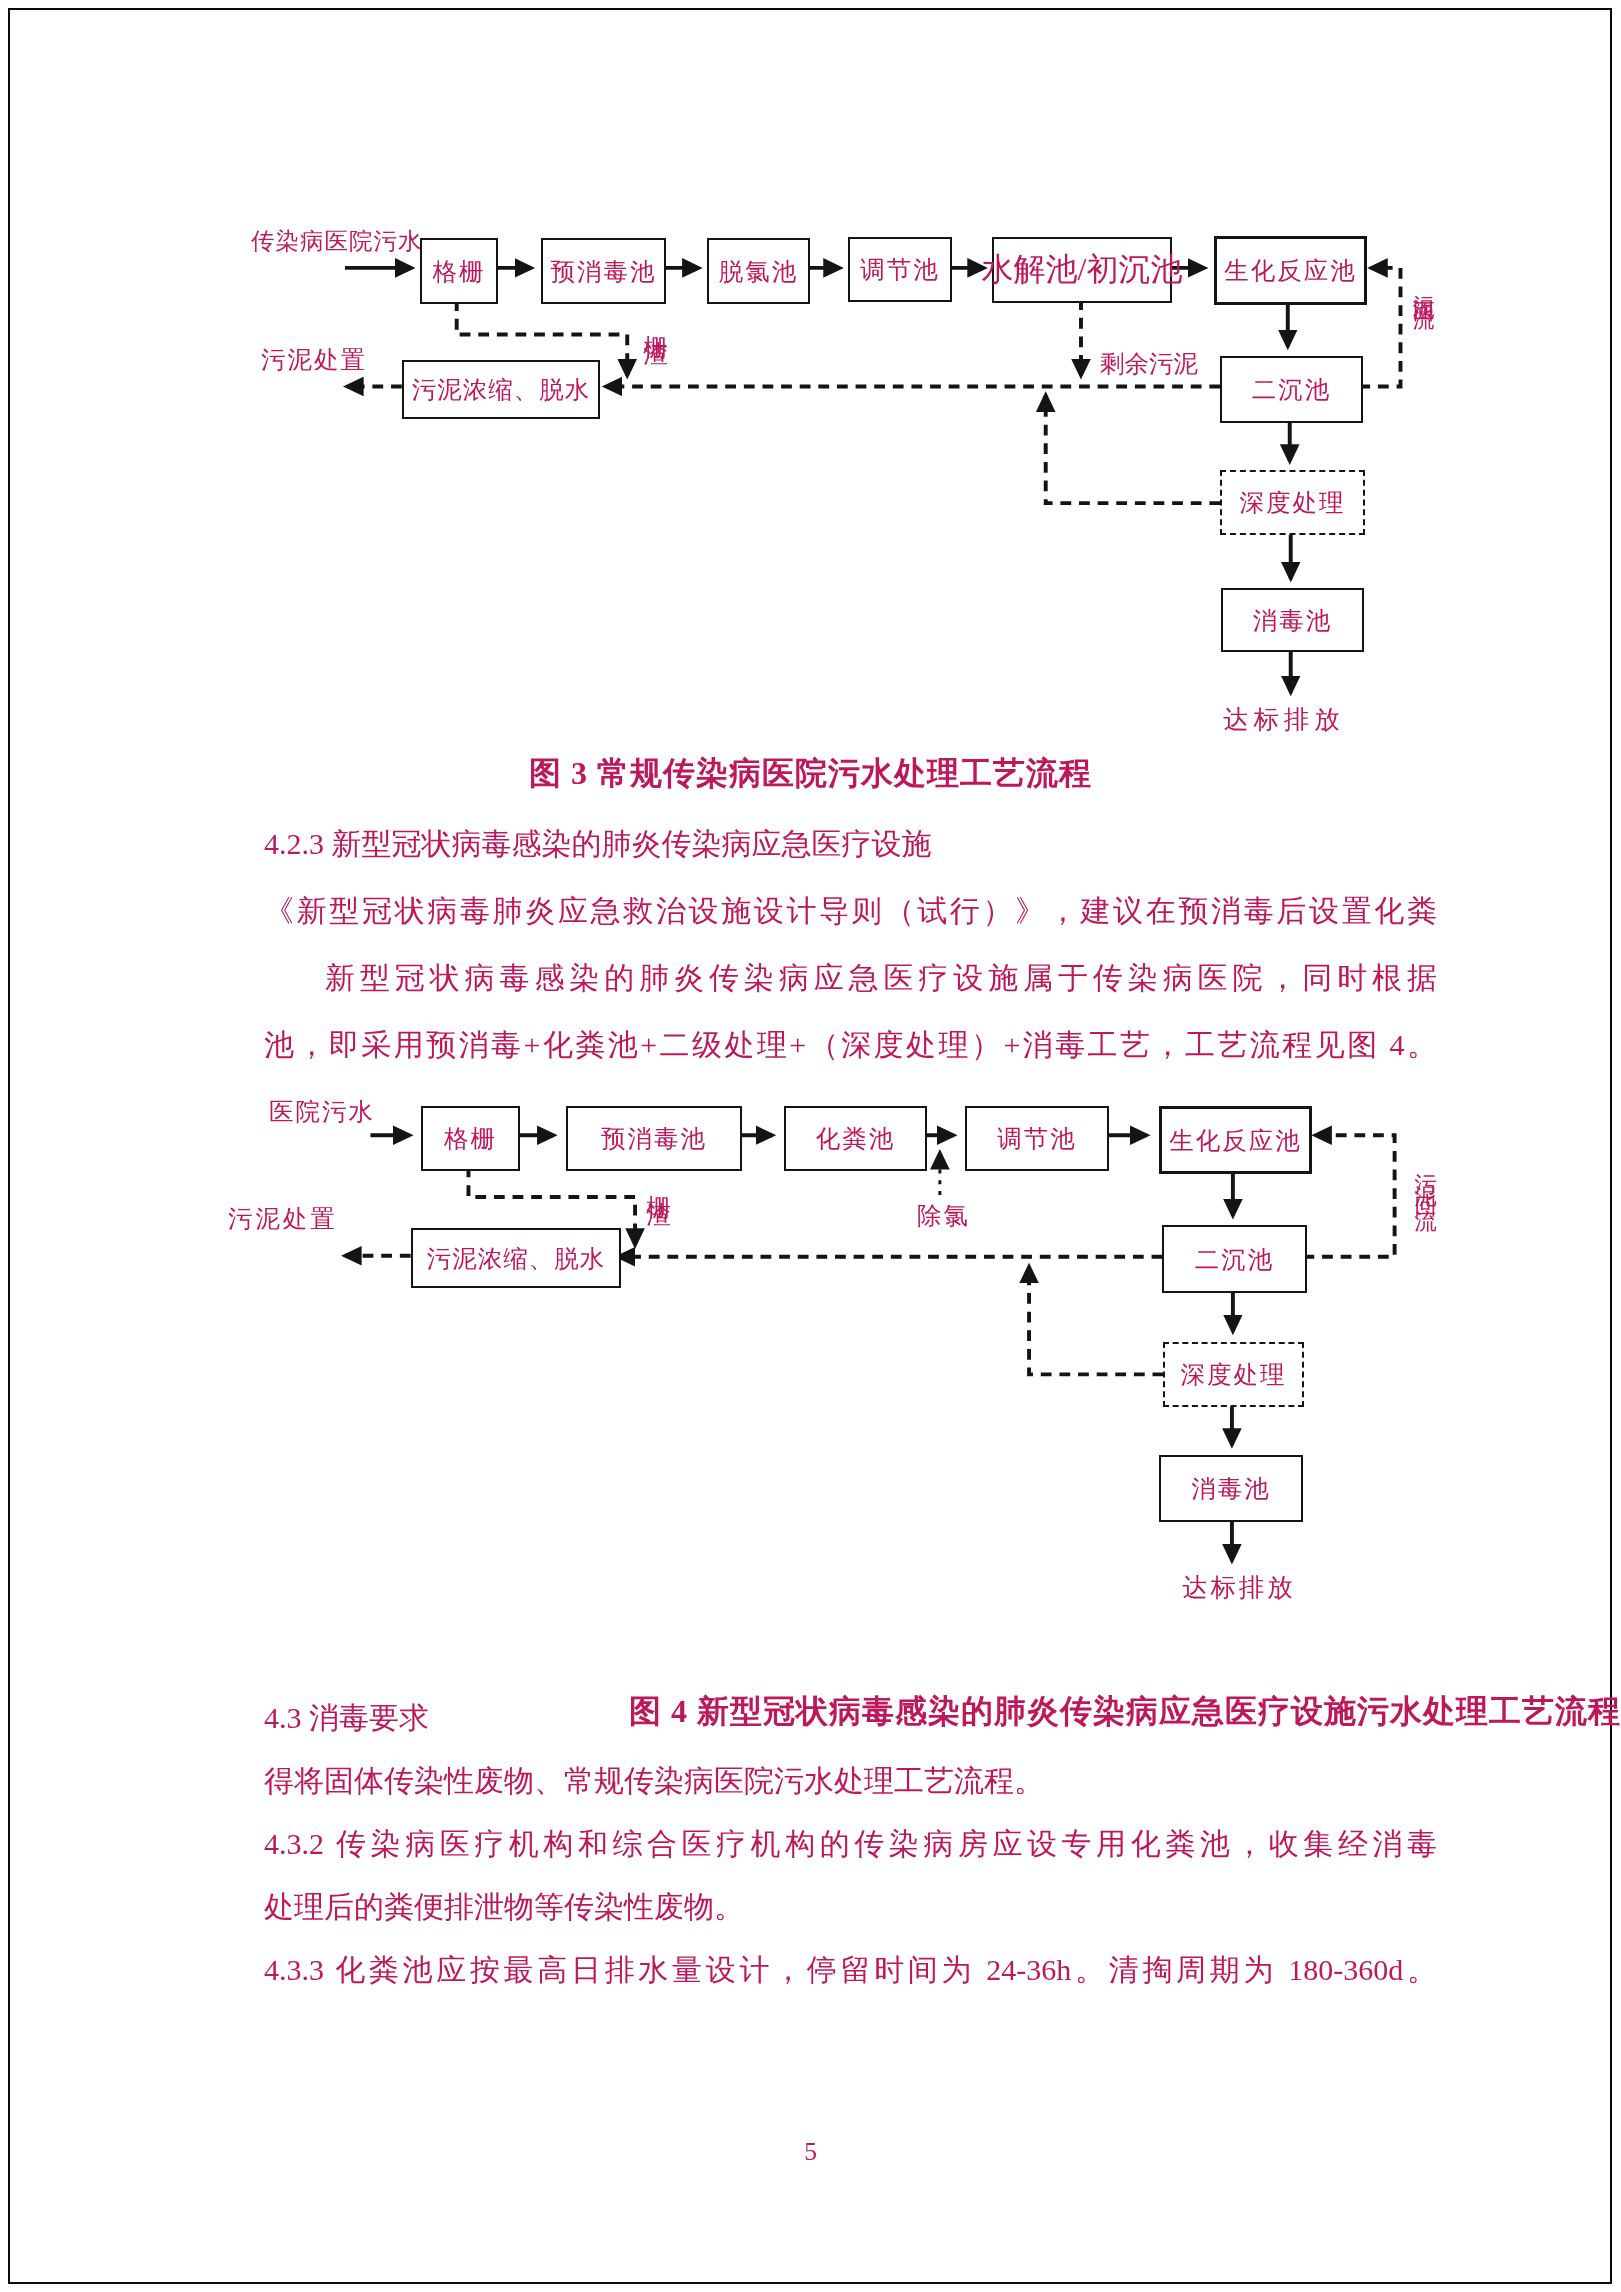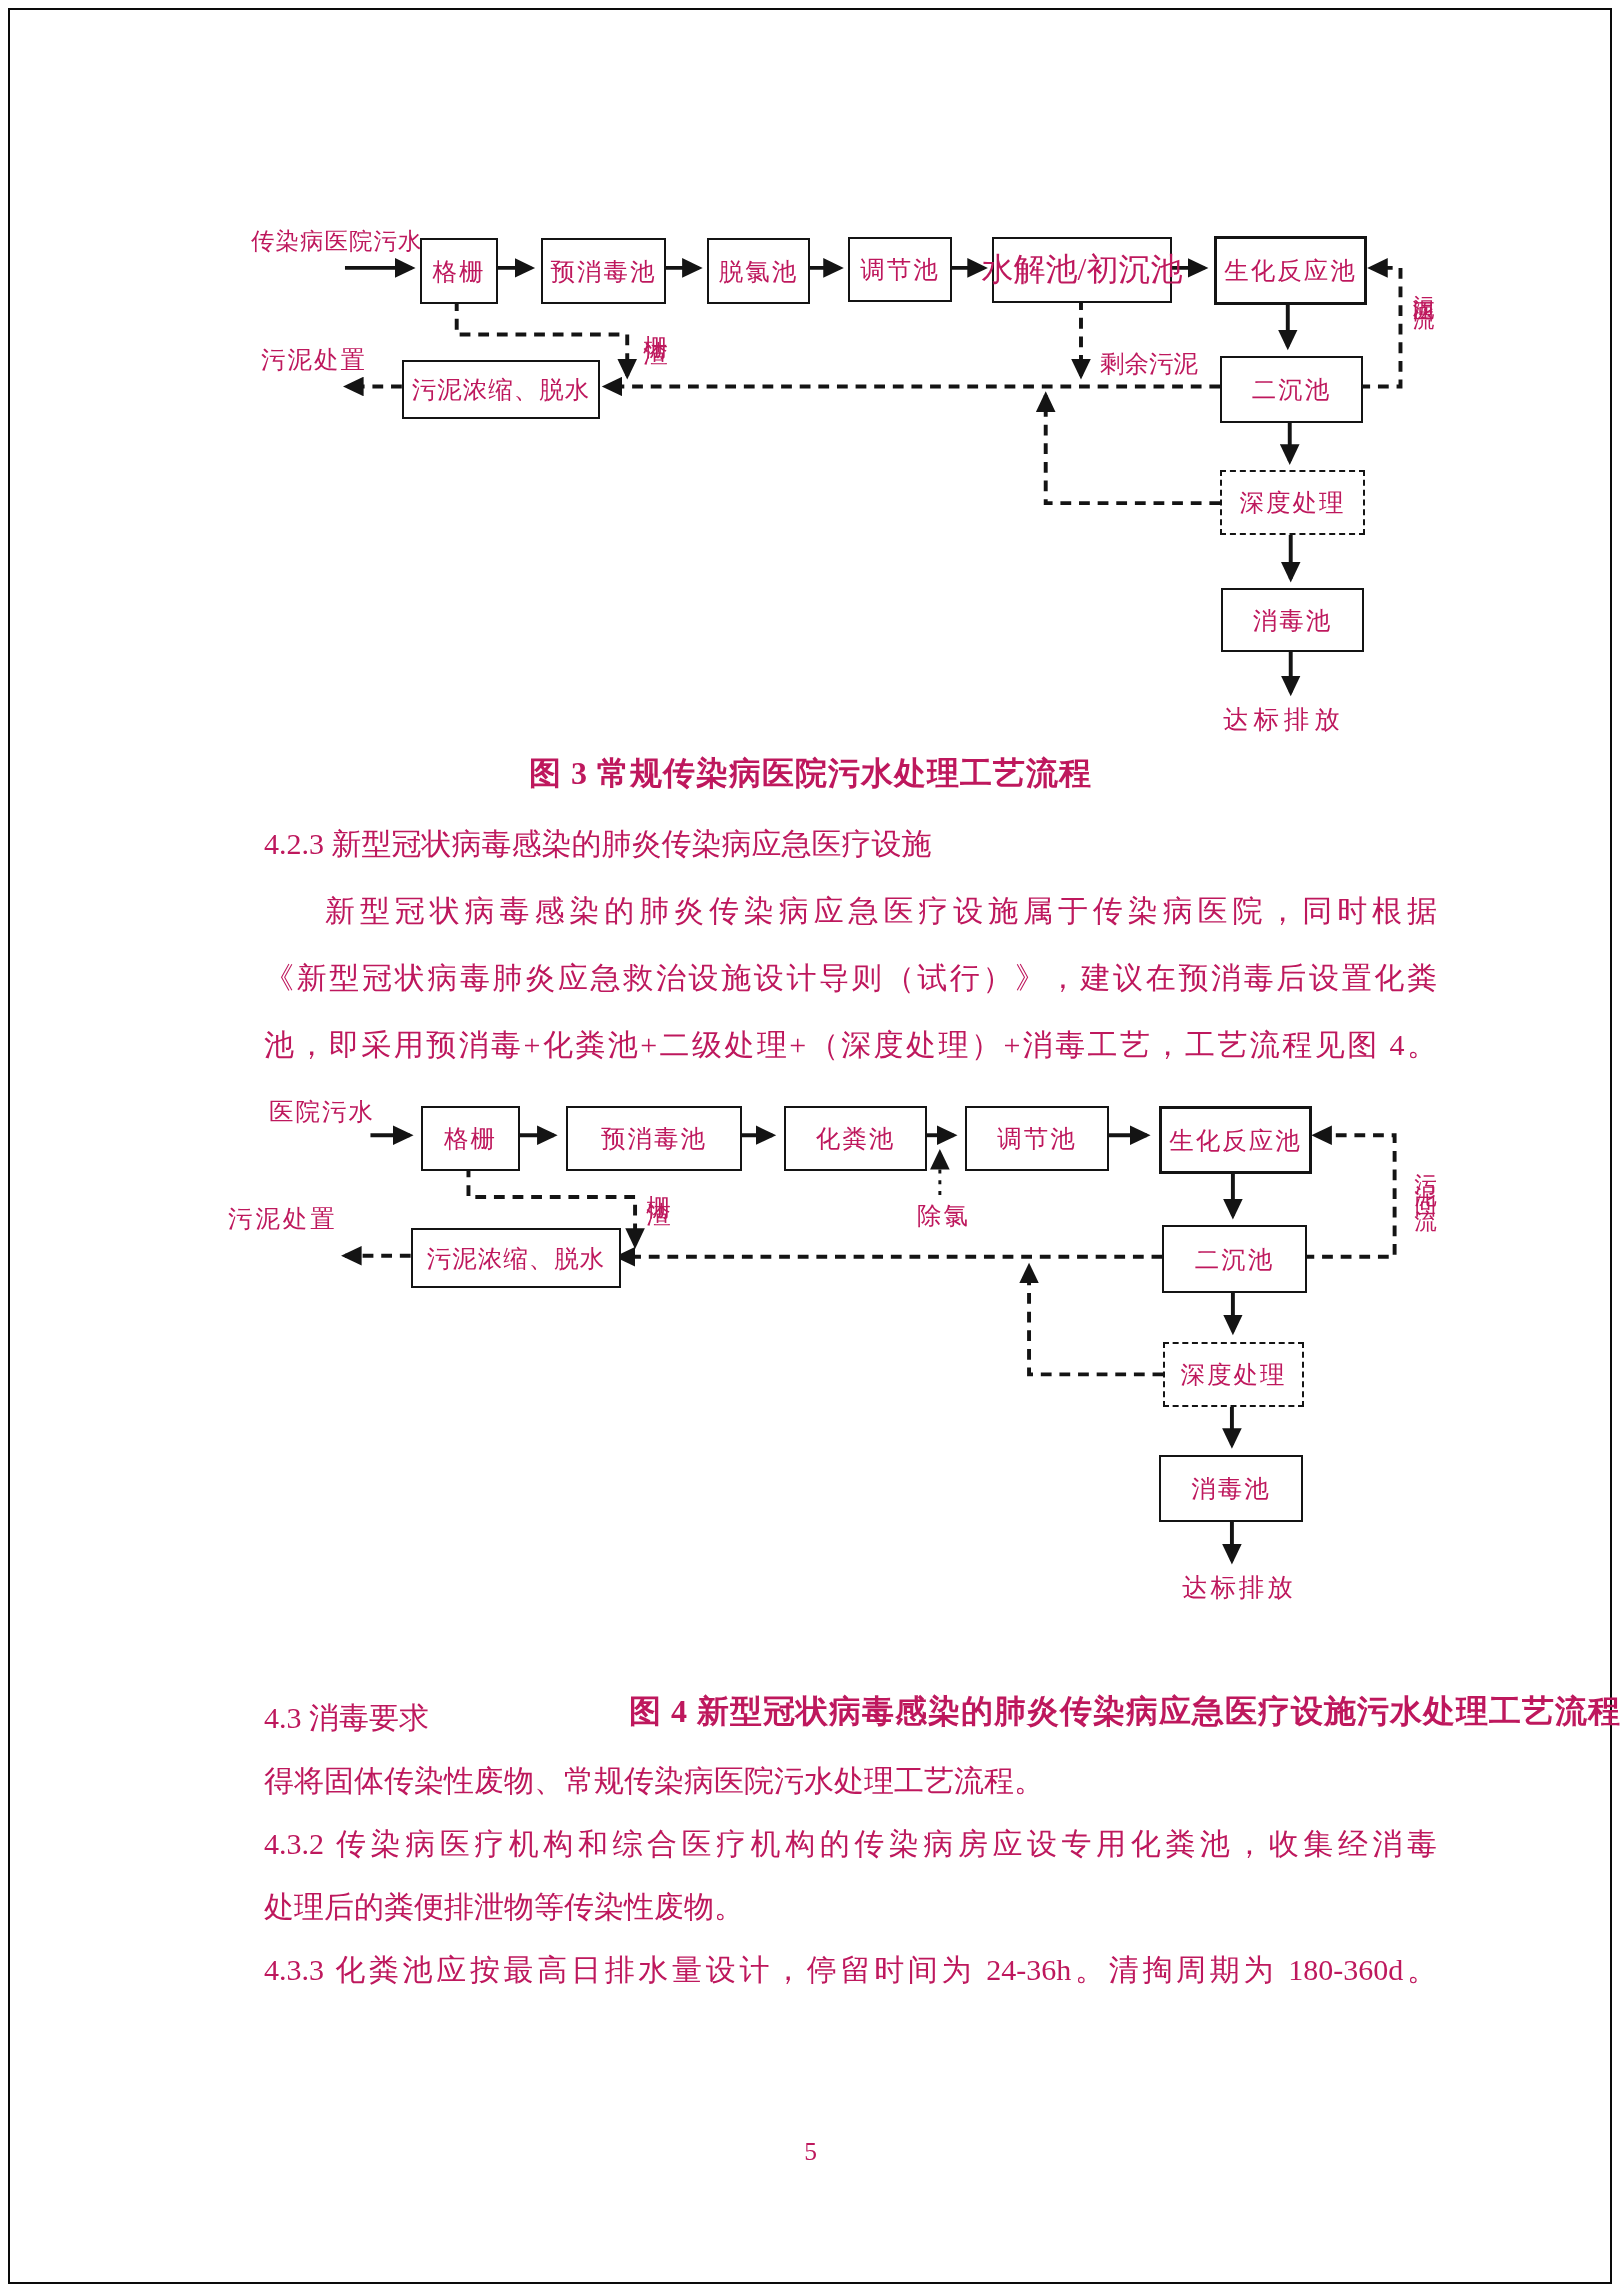--- a/index.html
+++ b/index.html
@@ -97,22 +97,22 @@
   <div class="vtext" style="left:639px;top:316px;font-size:24.5px;letter-spacing:4.9px;">栅渣</div>
   <div class="flabel" style="left:261px;top:343px;letter-spacing:2px;">污泥处置</div>
   <div class="flabel" style="left:1100px;top:347px;">剩余污泥</div>
   <div class="vtext" style="left:1409px;top:278px;font-size:21.6px;letter-spacing:3.9px;">污泥回流</div>
   <div class="flabel" style="left:1223px;top:702px;font-size:25.5px;letter-spacing:4.9px;">达标排放</div>
 
   <div class="caption" style="top:752px;">图 3 常规传染病医院污水处理工艺流程</div>
 
   <div class="textcol" style="top:810px;">
     <div class="tline">4.2.3 新型冠状病毒感染的肺炎传染病应急医疗设施</div>
+    <div class="tline just">《新型冠状病毒肺炎应急救治设施设计导则（试行）》，建议在预消毒后设置化粪</div>
     <div class="tline just indent2">新型冠状病毒感染的肺炎传染病应急医疗设施属于传染病医院，同时根据</div>
-    <div class="tline just">《新型冠状病毒肺炎应急救治设施设计导则（试行）》，建议在预消毒后设置化粪</div>
     <div class="tline just">池，即采用预消毒+化粪池+二级处理+（深度处理）+消毒工艺，工艺流程见图 4。</div>
   </div>
 
   <div class="flabel" style="left:269px;top:1095px;letter-spacing:2px;">医院污水</div>
 
   <div class="fbox" style="left:421px;top:1106px;width:95px;height:61px;">格栅</div>
   <div class="fbox" style="left:566px;top:1106px;width:172px;height:61px;">预消毒池</div>
   <div class="fbox" style="left:784px;top:1106px;width:139px;height:61px;font-family:Liberation Serif, serif;">化粪池</div>
   <div class="fbox" style="left:965px;top:1106px;width:140px;height:61px;">调节池</div>
   <div class="fbox" style="left:1159px;top:1106px;width:147px;height:62px;border-width:3.9px;">生化反应池</div>

